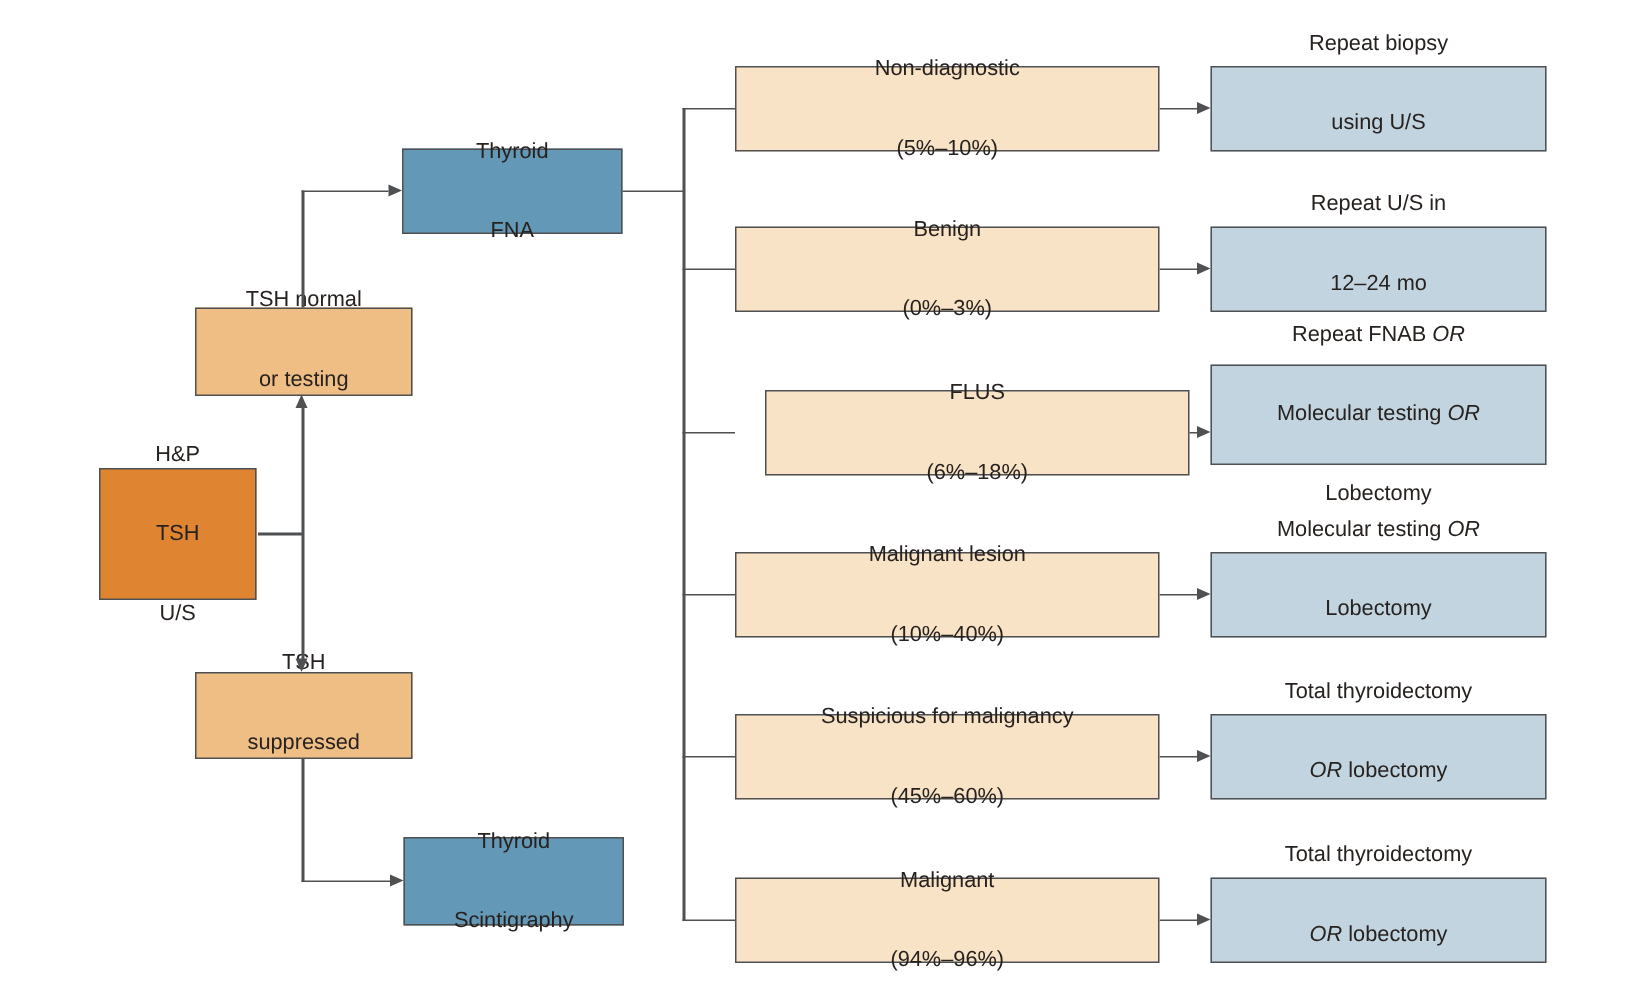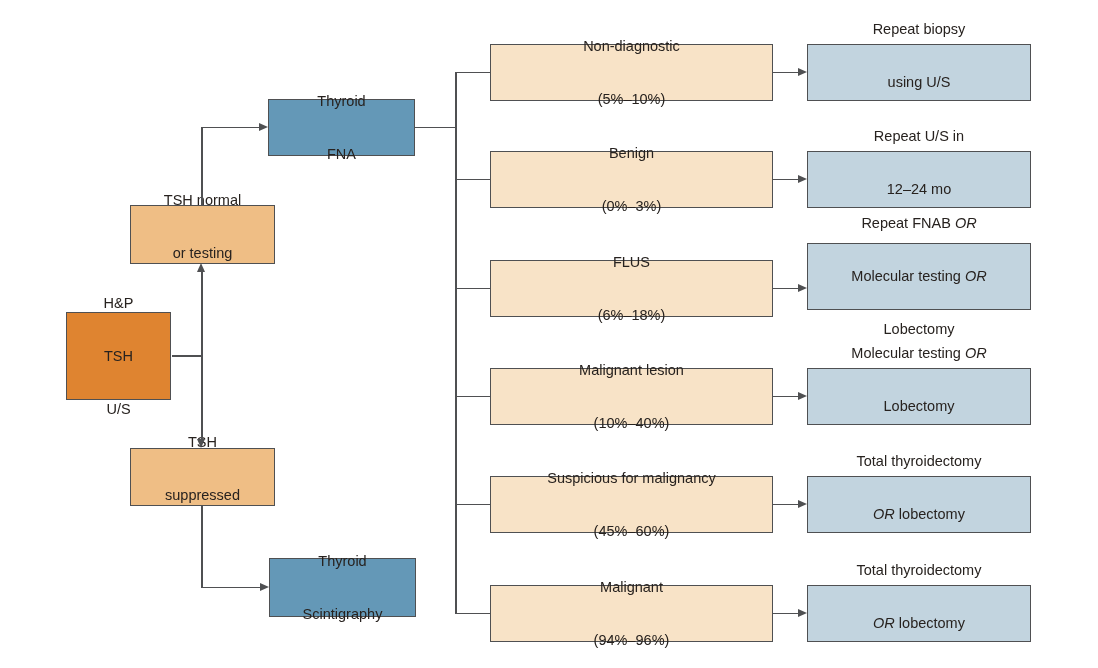--- a/index.html
+++ b/index.html
@@ -40,21 +40,21 @@
   #tsh-normal-box{left:130px;top:205px;width:145px;height:59px;}
   #tsh-suppressed-box{left:130px;top:448px;width:145px;height:58px;}
   #fna-box{left:268px;top:99px;width:147px;height:57px;}
   #scinti-box{left:269px;top:558px;width:147px;height:59px;}
 
   
   .cat-box{left:490px;width:283px;height:57px;}
   .out-box{left:807px;width:224px;height:57px;}
   .row-0 .cat-box,.row-0 .out-box{top:44px;}
   .row-1 .cat-box,.row-1 .out-box{top:151px;}
-  .row-2 .cat-box{top:260px;}
+  .row-2 .cat-box{top:260px;margin-left:20px;}
   .row-2 .out-box{top:243px;height:67px;}
   .row-3 .cat-box,.row-3 .out-box{top:368px;}
   .row-4 .cat-box,.row-4 .out-box{top:476px;}
   .row-5 .cat-box,.row-5 .out-box{top:585px;}
 </style>
 </head>
 <body>
 
 <div id="canvas">
 

